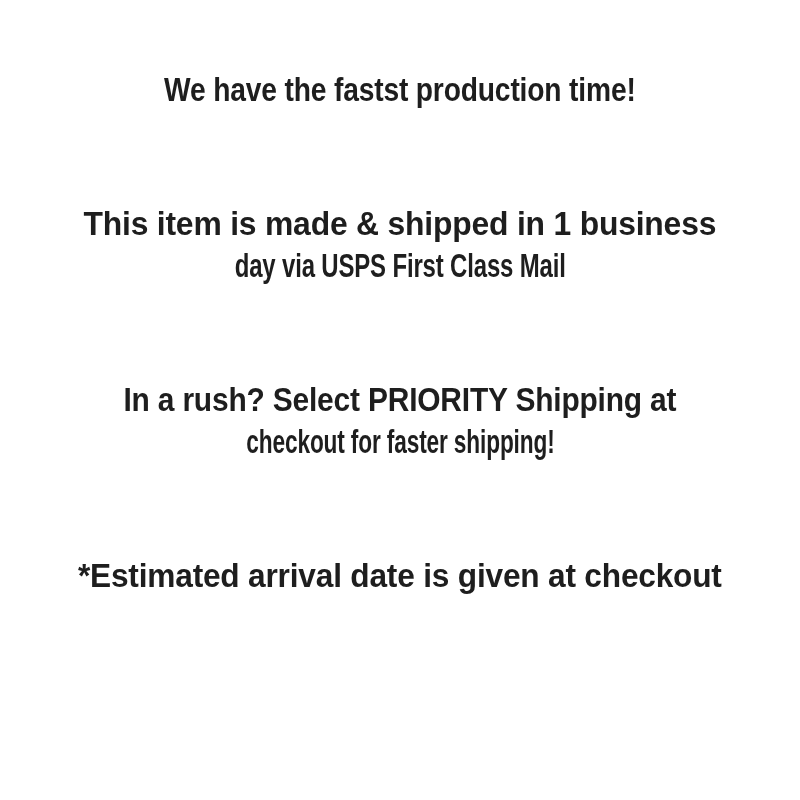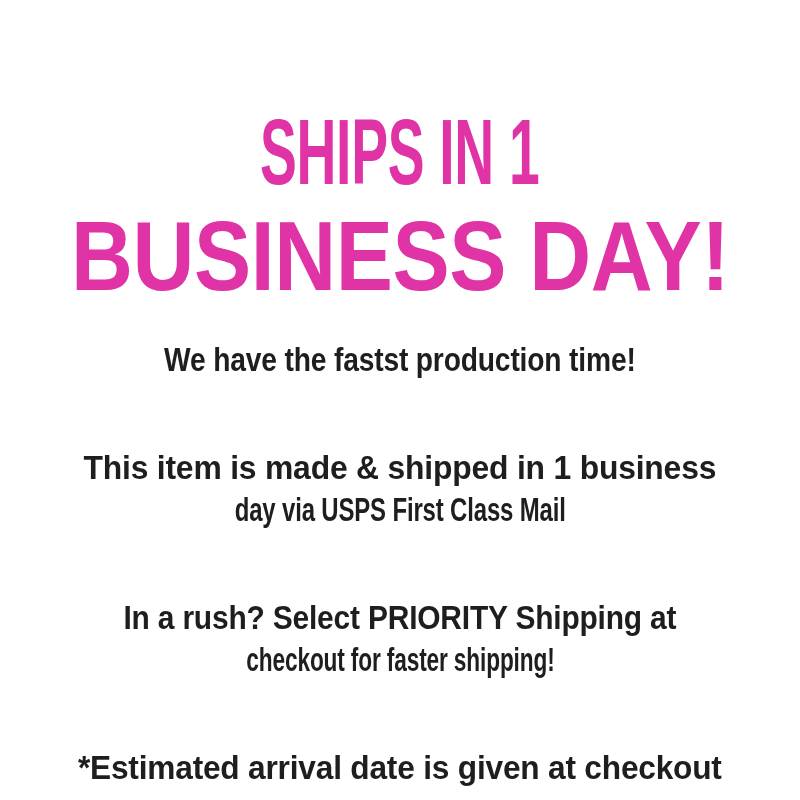--- a/index.html
+++ b/index.html
@@ -77,24 +77,20 @@
   .gap-a { height: 36px; }
   .gap-b { height: 26px; }
   .gap-c { height: 26px; }
   .gap-d { height: 26px; }
 </style>
 </head>
 <body style="background: rgb(255, 255, 255);">
 
 <div id="poster" style="background: rgb(255, 255, 255);">
 
-  <h1 class="headline" style="color: rgb(224, 51, 165);">
-    <span class="headline-line headline-line-1" style="display: inline-block; transform: scaleX(0.6005); transform-origin: center center;">SHIPS IN 1</span>
-    <span class="headline-line headline-line-2" style="display: inline-block; transform: scaleX(0.875); transform-origin: center center;">BUSINESS DAY!</span>
-  </h1>
 
   <div class="gap-a"></div>
 
   <p class="body-block" style="color: rgb(30, 30, 30);">
     <span class="body-line" style="display: inline-block; transform: scaleX(0.8636); transform-origin: center center;">We have the fastst production time!</span>
   </p>
 
   <div class="gap-b"></div>
 
   <p class="body-block" style="color: rgb(30, 30, 30);">

